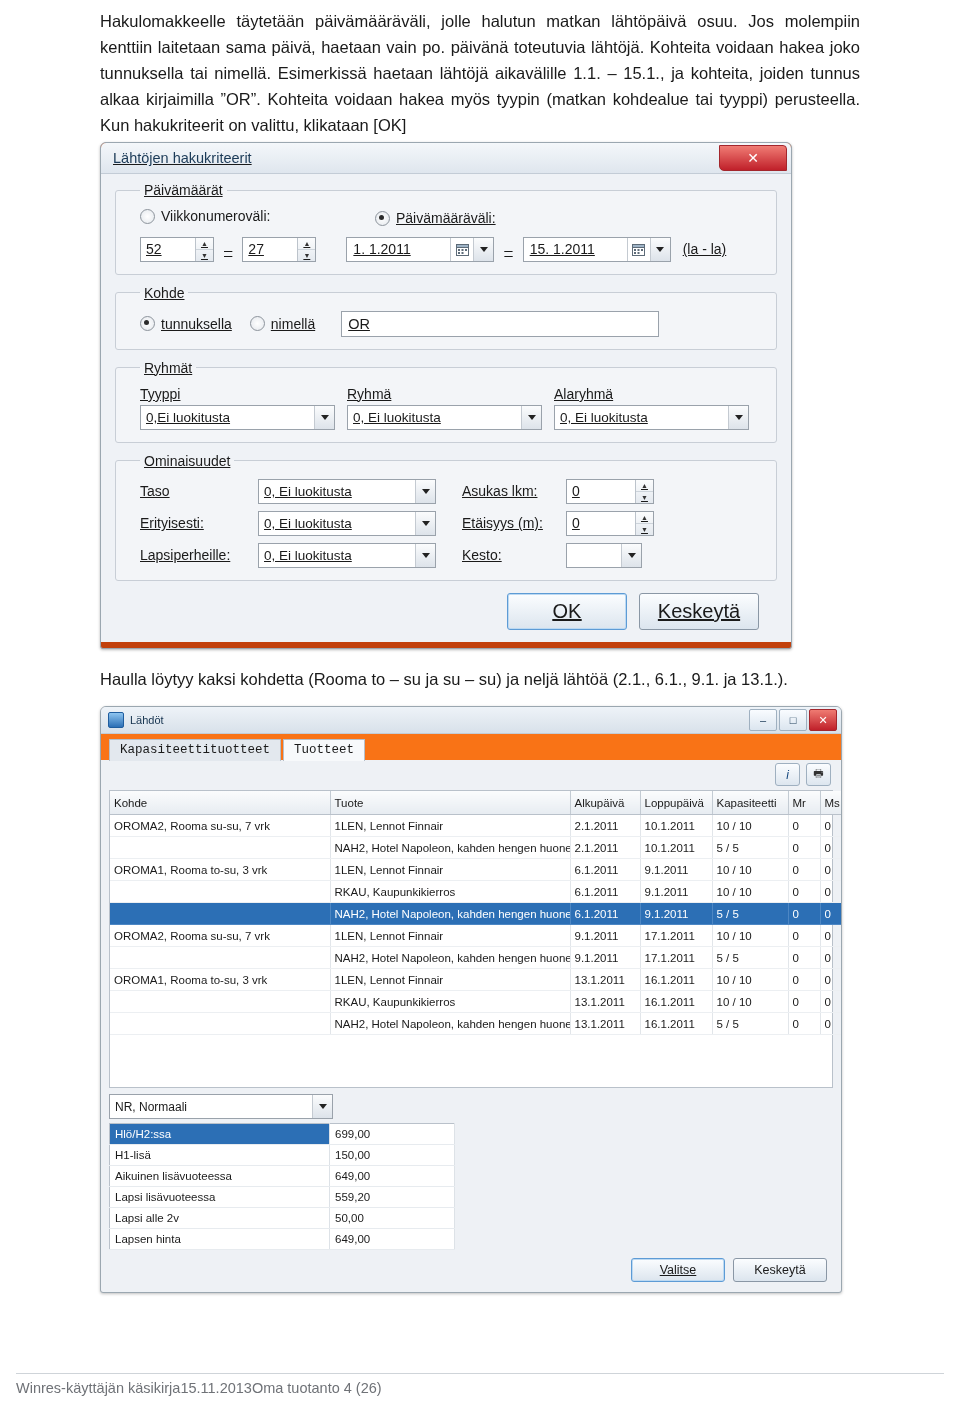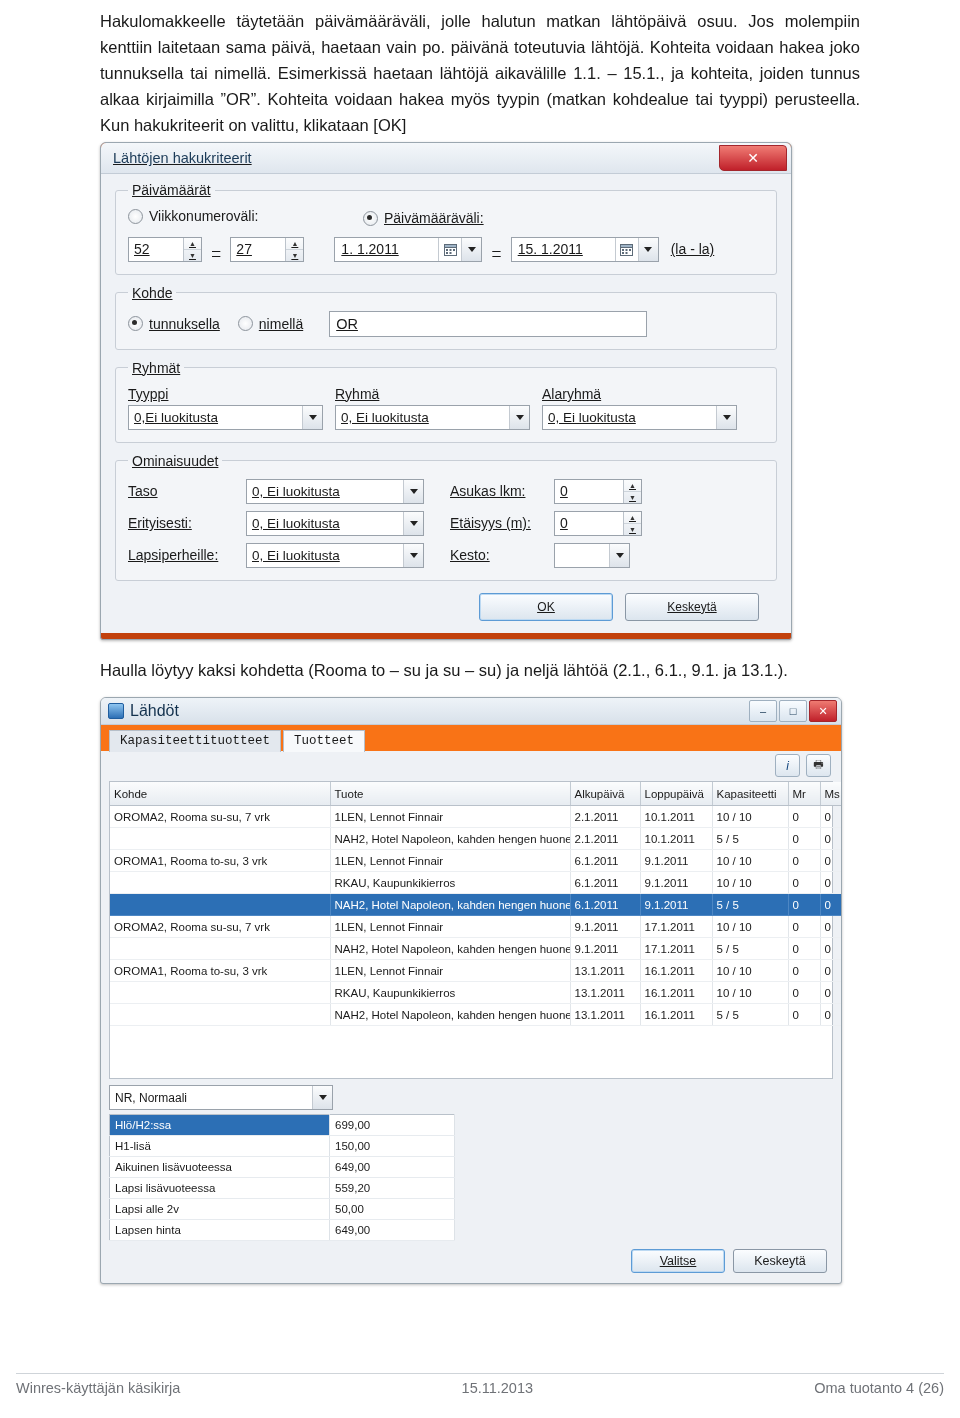--- a/index.html
+++ b/index.html
@@ -85,21 +85,21 @@
   }
   .win1-body {
     padding: 8px 14px 4px 14px;
     background: #eff2f6;
   }
 
   fieldset.group {
     border: 1px solid #c8ced6;
     border-radius: 3px;
     margin: 0 0 10px 0;
-    padding: 8px 12px 12px 12px;
+    padding: 8px 12px 12px 24px;
     background: #f3f5f8;
   }
   fieldset.group > legend {
     font-size: 14px;
     color: #1a1a1a;
     padding: 0 4px;
   }
 
   .row { display: flex; align-items: center; }
   .radio {
@@ -219,22 +219,22 @@
     background: linear-gradient(#fbfcfd,#dde3ea);
     border-left: 1px solid #c4cad1;
   }
 
   .flabel { font-size: 14px; }
 
   .btn {
     border: 1px solid #8a97a5;
     border-radius: 3px;
     background: linear-gradient(#fbfdff, #dce5ee);
-    font-size: 12px;
-    padding: 6px 12px;
+    font-size: 20px;
+    padding: 6px 5px;
     text-align: center;
     cursor: pointer;
   }
   .btn.primary {
     border-color: #5d9bd5;
     box-shadow: 0 0 0 1px #bcd9f2 inset;
   }
   .btn u { text-decoration: underline; }
 
   
@@ -247,21 +247,21 @@
     overflow: hidden;
   }
   .win2-titlebar {
     height: 26px;
     background: linear-gradient(#eef3f8, #d8e1ea);
     display: flex; align-items: center;
     padding-left: 7px;
     position: relative;
     border-bottom: 1px solid #c3ccd6;
   }
-  .win2-title { font-size: 16px; color: #13314d; margin-left: 6px; }
+  .win2-title { font-size: 11px; color: #13314d; margin-left: 6px; }
   .win2-appicon {
     width: 14px; height: 14px;
     background: linear-gradient(#8ec5f0,#2c6fb5);
     border: 1px solid #1f5d9e;
     border-radius: 2px;
   }
   .wbtns { position: absolute; right: 4px; top: 2px; display: flex; gap: 2px; }
   .wbtn {
     width: 26px; height: 20px;
     border: 1px solid #9fb0c0;
@@ -376,21 +376,21 @@
     left: 0; right: 0;
     bottom: 22px;
     padding: 0 16px;
   }
   .footer-rule {
     border-top: 1px solid #cfd4d9;
     margin: 0 0 6px 0;
   }
   .footer-row {
     display: flex;
-    justify-content: space-between;
+    justify-content: flex-start;
     font-size: 14.5px;
     color: #6f7277;
   }
 </style>
 </head>
 <body>
 
 <div class="page">
 
   <p class="para top">Hakulomakkeelle täytetään päivämääräväli, jolle halutun matkan lähtöpäivä osuu. Jos molempiin kenttiin laitetaan sama päivä, haetaan vain po. päivänä toteutuvia lähtöjä. Kohteita voidaan hakea joko tunnuksella tai nimellä. Esimerkissä haetaan lähtöjä aikavälille 1.1. – 15.1., ja kohteita, joiden tunnus alkaa kirjaimilla ”OR”. Kohteita voidaan hakea myös tyypin (matkan kohdealue tai tyyppi) perusteella. Kun hakukriteerit on valittu, klikataan [OK]</p>

